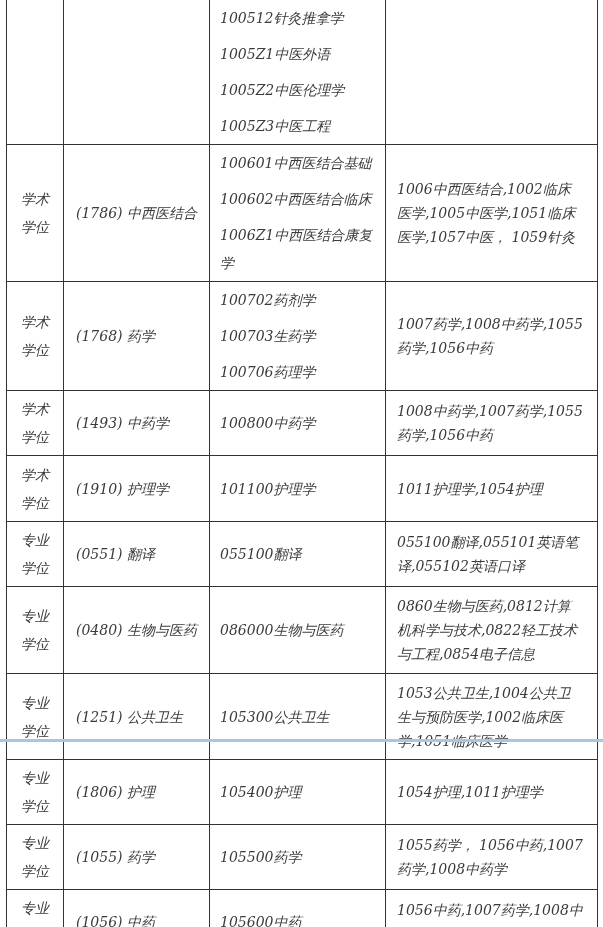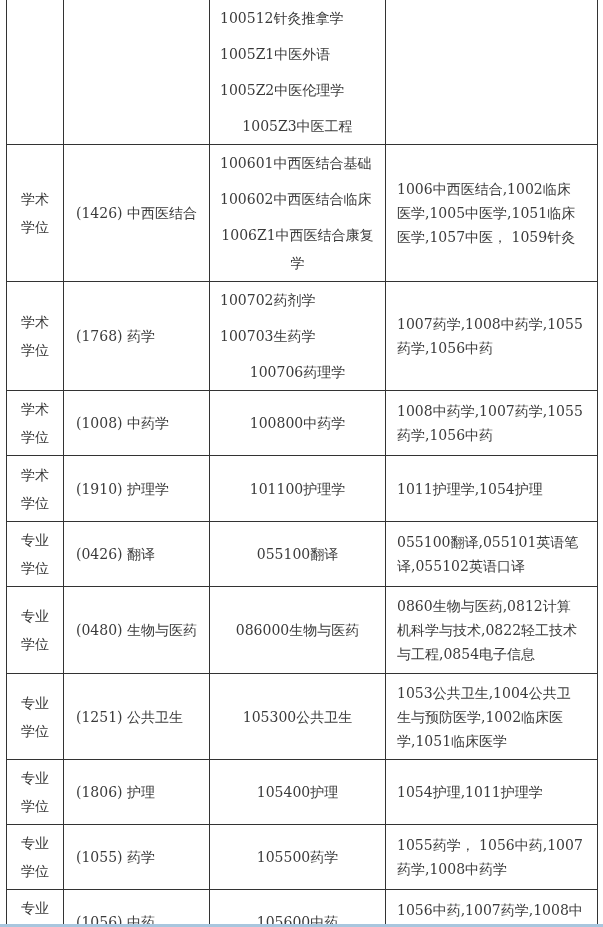--- a/index.html
+++ b/index.html
@@ -11,21 +11,21 @@
   *{box-sizing:border-box;}
   html,body{margin:0;padding:0;}
   body{
     width:603px;height:927px;
     background:var(--bg);
     font-family:"DejaVu Serif","Liberation Serif",serif;
     color:var(--text);
     overflow:hidden;
     position:relative;
   }
-  .page{position:relative;width:603px;height:927px;}
+  .page{position:relative;width:603px;height:742px;font-style:italic;}
   table.majors{
     border-collapse:collapse;
     table-layout:fixed;
     width:591px;
     margin-left:6px;
     font-size:14px;
   }
   table.majors td{
     border:1px solid var(--border);
     vertical-align:middle;
@@ -53,21 +53,21 @@
   table.majors td.c4{
     width:212px;
     padding-left:11px;
     padding-right:13px;
     line-height:24px;
   }
   table.majors td.c3 p{
     margin:0 0 8px 0;
     line-height:28px;
   }
-  table.majors td.c3 p:last-child{margin-bottom:0;text-align:center;}
+  table.majors td.c3 p:last-child{margin-bottom:0;}
   
   table.majors tr:nth-child(1){height:139px;}
   table.majors tr:nth-child(2){height:132px;}
   table.majors tr:nth-child(3){height:107px;}
   table.majors tr:nth-child(4){height:58px;}
   table.majors tr:nth-child(5){height:66px;}
   table.majors tr:nth-child(6){height:63px;}
   table.majors tr:nth-child(7){height:87px;}
   table.majors tr:nth-child(8){height:86px;}
   table.majors tr:nth-child(9){height:64px;}
@@ -93,57 +93,57 @@
     <td class="c3">
             <p>100512针灸推拿学</p>
             <p>1005Z1中医外语</p>
             <p>1005Z2中医伦理学</p>
             <p>1005Z3中医工程</p>
           </td>
     <td class="c4"></td>
   </tr>
         <tr>
     <td class="c1">学术学位</td>
-    <td class="c2">(1426) 中西医结合</td>
+    <td class="c2">(1786) 中西医结合</td>
     <td class="c3">
             <p>100601中西医结合基础</p>
             <p>100602中西医结合临床</p>
             <p>1006Z1中西医结合康复学</p>
           </td>
     <td class="c4">1006中西医结合,1002临床医学,1005中医学,1051临床医学,1057中医， 1059针灸</td>
   </tr>
         <tr>
     <td class="c1">学术学位</td>
     <td class="c2">(1768) 药学</td>
     <td class="c3">
             <p>100702药剂学</p>
             <p>100703生药学</p>
             <p>100706药理学</p>
           </td>
     <td class="c4">1007药学,1008中药学,1055药学,1056中药</td>
   </tr>
         <tr>
     <td class="c1">学术学位</td>
-    <td class="c2">(1008) 中药学</td>
+    <td class="c2">(1493) 中药学</td>
     <td class="c3">
             <p>100800中药学</p>
           </td>
     <td class="c4">1008中药学,1007药学,1055药学,1056中药</td>
   </tr>
         <tr>
     <td class="c1">学术学位</td>
     <td class="c2">(1910) 护理学</td>
     <td class="c3">
             <p>101100护理学</p>
           </td>
     <td class="c4">1011护理学,1054护理</td>
   </tr>
         <tr>
     <td class="c1">专业学位</td>
-    <td class="c2">(0426) 翻译</td>
+    <td class="c2">(0551) 翻译</td>
     <td class="c3">
             <p>055100翻译</p>
           </td>
     <td class="c4">055100翻译,055101英语笔译,055102英语口译</td>
   </tr>
         <tr>
     <td class="c1">专业学位</td>
     <td class="c2">(0480) 生物与医药</td>
     <td class="c3">
             <p>086000生物与医药</p>

